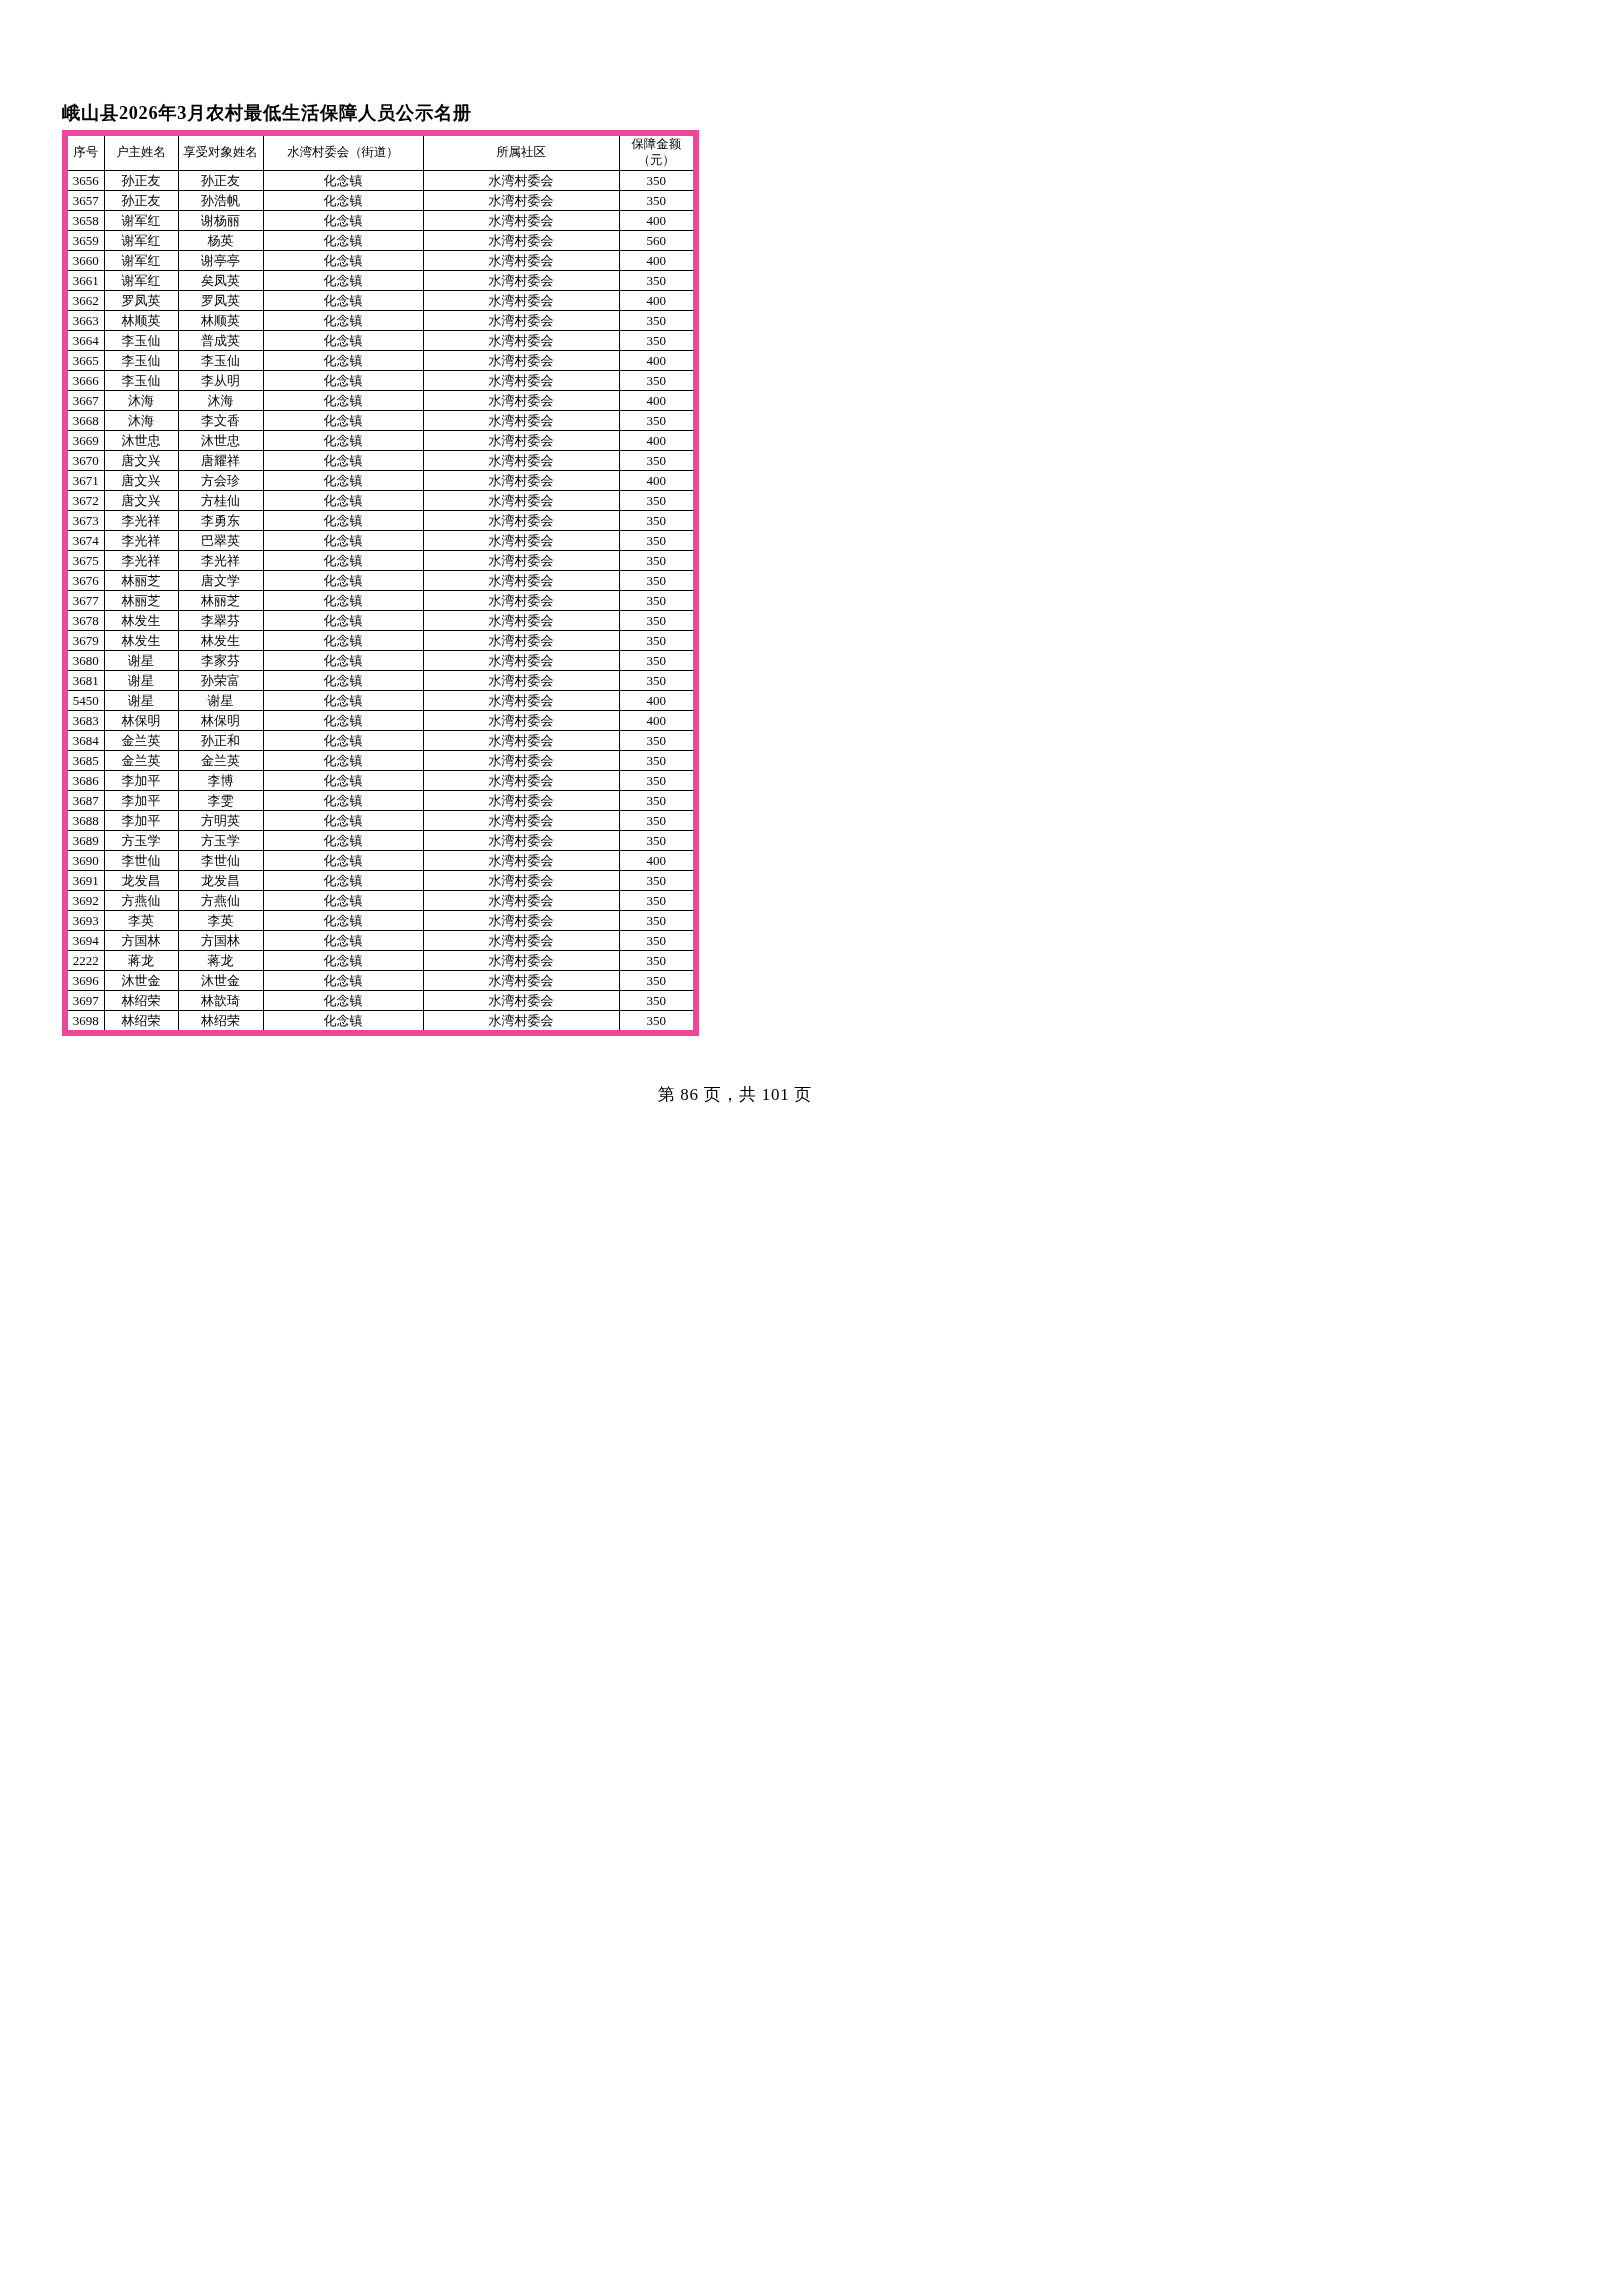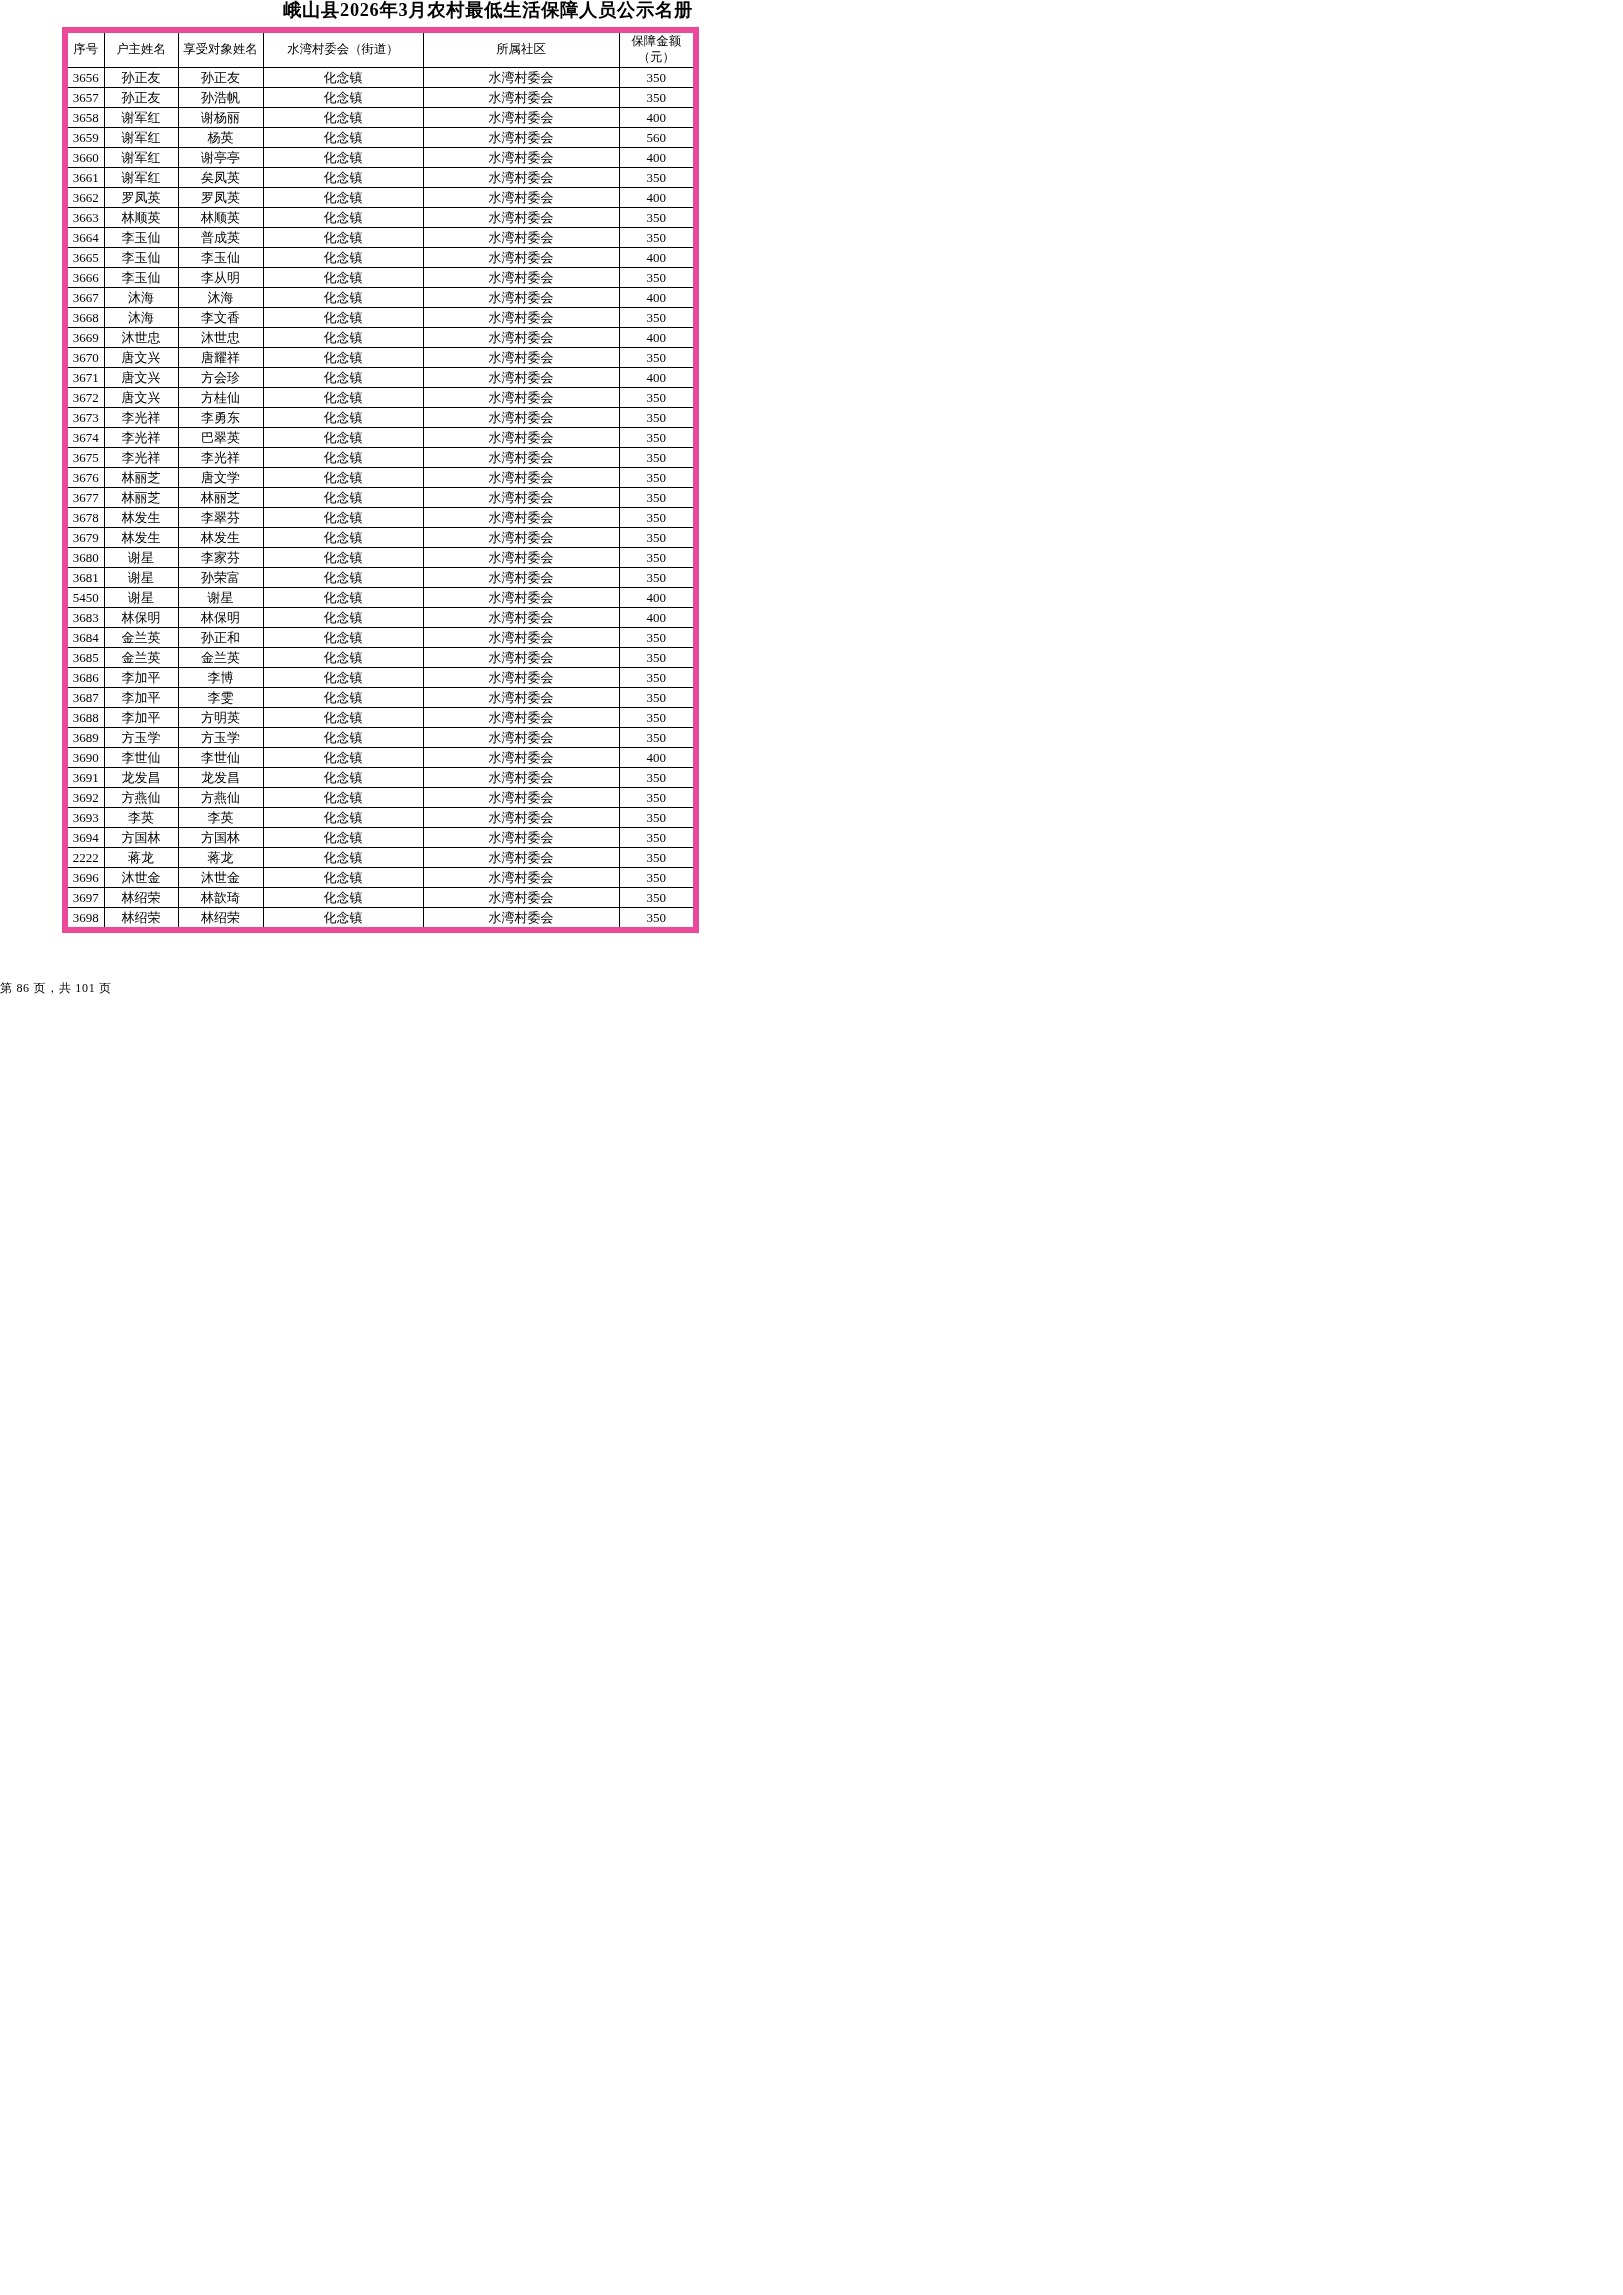--- a/index.html
+++ b/index.html
@@ -11,23 +11,24 @@
     position: relative;
     width: 812px;
     height: 1147px;
     background: #ffffff;
     color: #000000;
     font-family: "Liberation Serif", "DejaVu Serif", serif;
     overflow: hidden;
   }
   .title {
     margin: 0;
+    padding-top: 103px;
     margin-left: 62px;
     width: 631px;
-    text-align: right;
+    text-align: left;
     font-size: 18.3px;
     font-weight: bold;
     line-height: 1.1;
     letter-spacing: 0.7px;
   }
   table.roster {
     margin-left: 62px;
     margin-top: 6.5px;
     border-collapse: collapse;
     table-layout: fixed;
@@ -55,22 +56,22 @@
   }
   col.c0 { width: 39px; }
   col.c1 { width: 74px; }
   col.c2 { width: 85px; }
   col.c3 { width: 160px; }
   col.c4 { width: 196px; }
   col.c5 { width: 77px; }
   .footer {
     margin-top: 47px;
     width: 812px;
-    text-align: left;
-    font-size: 12px;
+    text-align: right;
+    font-size: 17px;
     letter-spacing: 0.7px;
   }
 </style>
 </head>
 <body>
 
 <div class="page">
 
   <div class="title">峨山县2026年3月农村最低生活保障人员公示名册</div>
 

